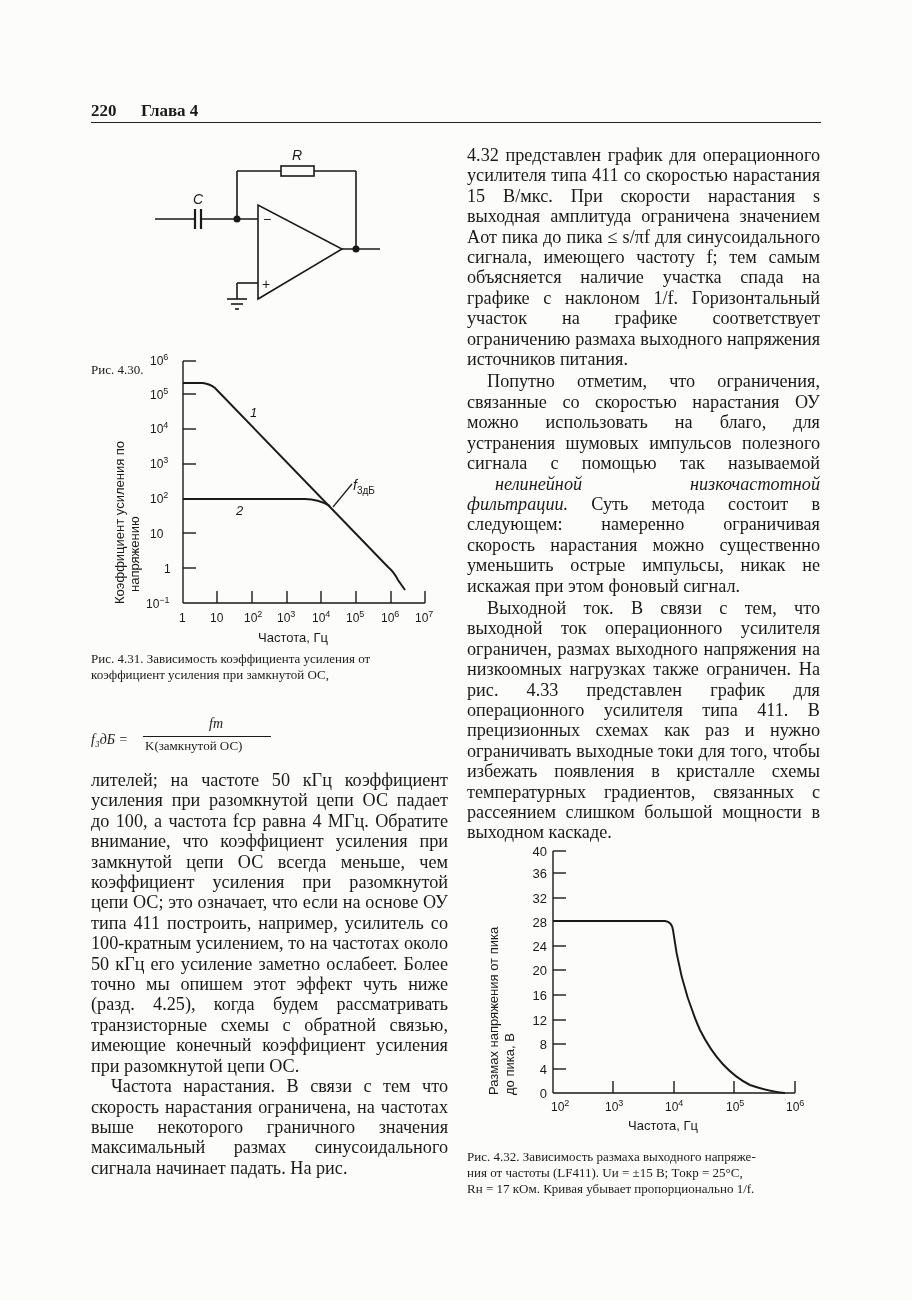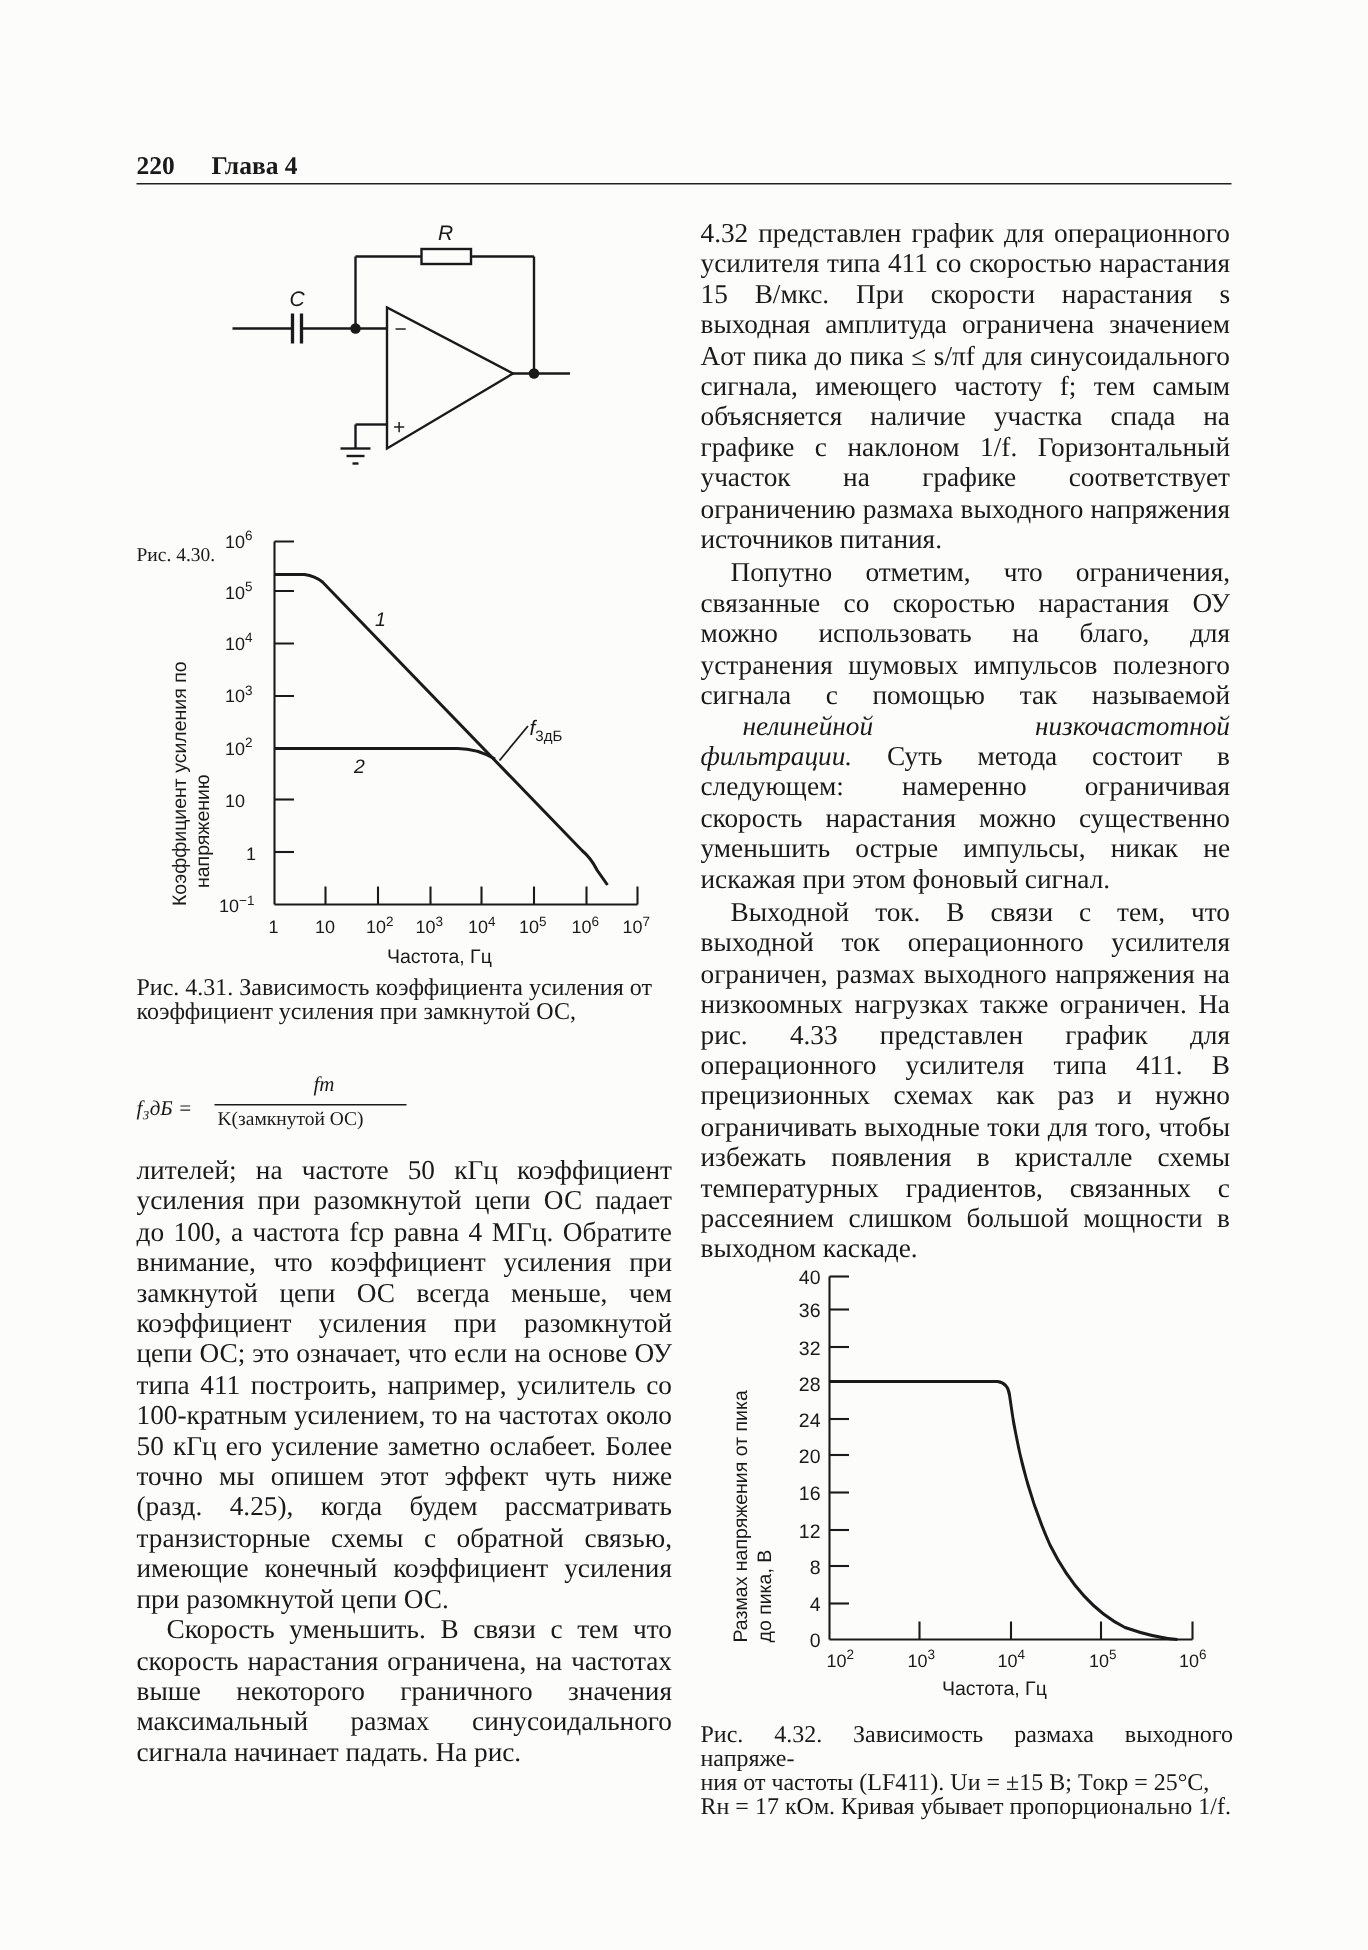--- a/index.html
+++ b/index.html
@@ -5,21 +5,21 @@
   html,body{margin:0;padding:0;background:#fcfcfa;}
   body{width:912px;height:1300px;position:relative;overflow:hidden;font-family:"Liberation Serif","DejaVu Serif",serif;color:#1a1a1a;}
   .header{position:absolute;left:91px;top:100px;width:730px;height:22px;border-bottom:1.5px solid #222;font-weight:bold;font-size:17px;}
   .header .pnum{position:absolute;left:0;top:1px;}
   .header .chap{position:absolute;left:50px;top:1px;}
   .col{position:absolute;font-size:18.2px;line-height:20.4px;text-align:justify;}
   .col p{margin:0;}
   .col .ind{text-indent:20px;}
   .col b{font-weight:normal;}
   .col i{font-style:italic;margin-left:28px;}
-  .cap{position:absolute;font-size:16px;line-height:16px;text-align:justify;}
+  .cap{position:absolute;font-size:13px;line-height:16px;text-align:justify;}
   .sans{font-family:"Liberation Sans","DejaVu Sans",sans-serif;}
   svg text{font-family:"Liberation Sans","DejaVu Sans",sans-serif;fill:#1a1a1a;}
   .formula{position:absolute;left:91px;top:716px;font-size:14px;}
 </style>
 </head>
 <body>
 
 <div class="header">
   <span class="pnum">220</span>
   <span class="chap">Глава 4</span>
@@ -115,21 +115,21 @@
 </div>
 <div class="formula">
   <span style="position:absolute;left:0;top:16px;white-space:nowrap;font-style:italic;">f₃дБ =</span>
   <span style="position:absolute;left:70px;top:0;width:110px;text-align:center;font-style:italic;">fт</span>
   <span style="position:absolute;left:52px;top:20px;width:128px;border-top:1px solid #1a1a1a;"></span>
   <span style="position:absolute;left:54px;top:22px;white-space:nowrap;font-size:13px;">K(замкнутой ОС)</span>
 </div>
 
 <div class="col" style="left:91px;top:770px;width:357px;">
   <p>лителей; на частоте 50 кГц коэффициент усиления при разомкнутой цепи ОС падает до 100, а частота fср равна 4 МГц. Обратите внимание, что коэффициент усиления при замкнутой цепи ОС всегда меньше, чем коэффициент усиления при разомкнутой цепи ОС; это означает, что если на основе ОУ типа 411 построить, например, усилитель со 100-кратным усилением, то на частотах около 50 кГц его усиление заметно ослабеет. Более точно мы опишем этот эффект чуть ниже (разд. 4.25), когда будем рассматривать транзисторные схемы с обратной связью, имеющие конечный коэффициент усиления при разомкнутой цепи ОС.</p>
-  <p class="ind"><b>Скорость уменьшить.</b><span> В связи с тем что скорость нарастания ограничена, на частотах выше некоторого граничного значения максимальный размах синусоидального сигнала начинает падать. На рис.</span></p>
+  <p class="ind"><b>Частота нарастания.</b><span> В связи с тем что скорость нарастания ограничена, на частотах выше некоторого граничного значения максимальный размах синусоидального сигнала начинает падать. На рис.</span></p>
 </div>
 
 <div class="col" style="left:467px;top:145px;width:353px;">
   <p>4.32 представлен график для операционного усилителя типа 411 со скоростью нарастания 15 В/мкс. При скорости нарастания s выходная амплитуда ограничена значением Aот пика до пика ≤ s/πf для синусоидального сигнала, имеющего частоту f; тем самым объясняется наличие участка спада на графике с наклоном 1/f. Горизонтальный участок на графике соответствует ограничению размаха выходного напряжения источников питания.</p>
   <p class="ind" style="margin-top:2px;"><span>Попутно отметим, что ограничения, связанные со скоростью нарастания ОУ можно использовать на благо, для устранения шумовых импульсов полезного сигнала с помощью так называемой </span><i>нелинейной низкочастотной фильтрации.</i><span> Суть метода состоит в следующем: намеренно ограничивая скорость нарастания можно существенно уменьшить острые импульсы, никак не искажая при этом фоновый сигнал.</span></p>
   <p class="ind" style="margin-top:2px;"><b>Выходной ток.</b><span> В связи с тем, что выходной ток операционного усилителя ограничен, размах выходного напряжения на низкоомных нагрузках также ограничен. На рис. 4.33 представлен график для операционного усилителя типа 411. В прецизионных схемах как раз и нужно ограничивать выходные токи для того, чтобы избежать появления в кристалле схемы температурных градиентов, связанных с рассеянием слишком большой мощности в выходном каскаде.</span></p>
 </div>
 
 <svg style="position:absolute;left:480px;top:840px" width="340" height="300" viewBox="480 840 340 300">
   <g stroke="#1a1a1a" stroke-width="1.4" fill="none">

